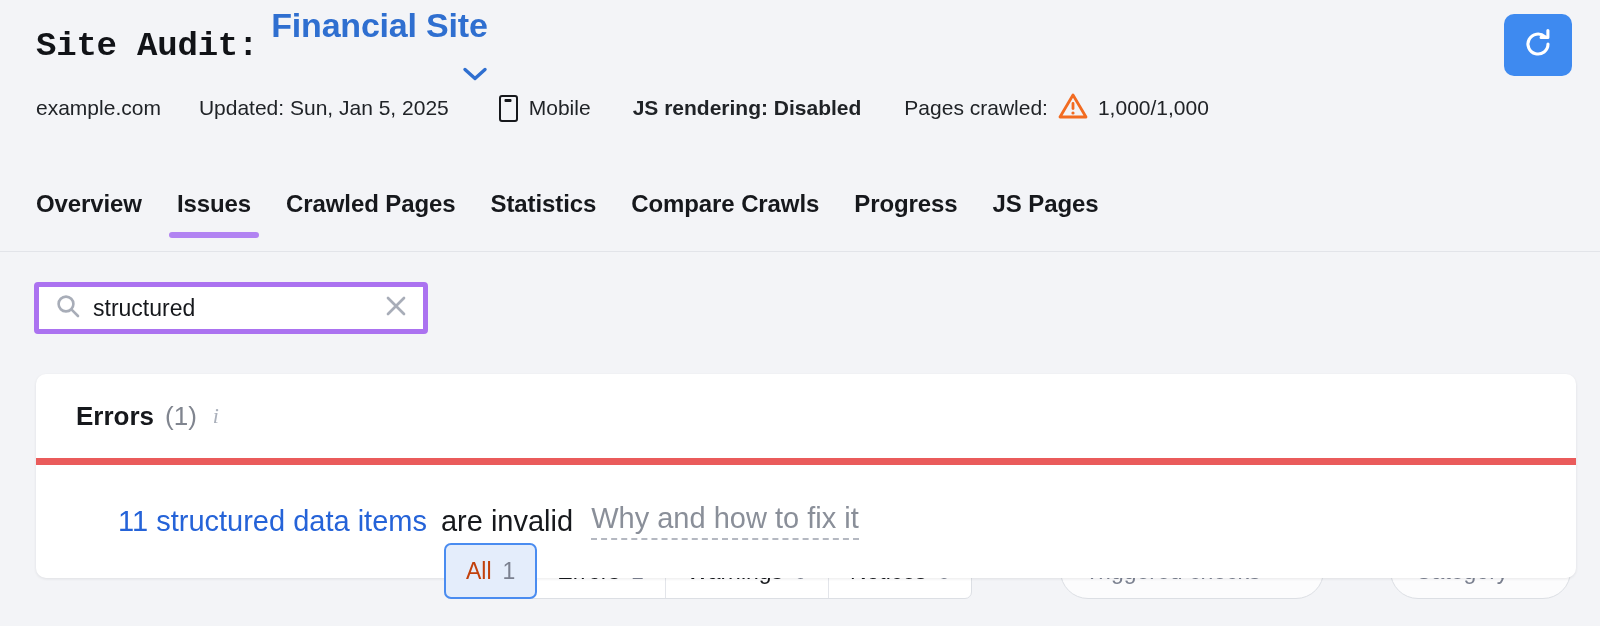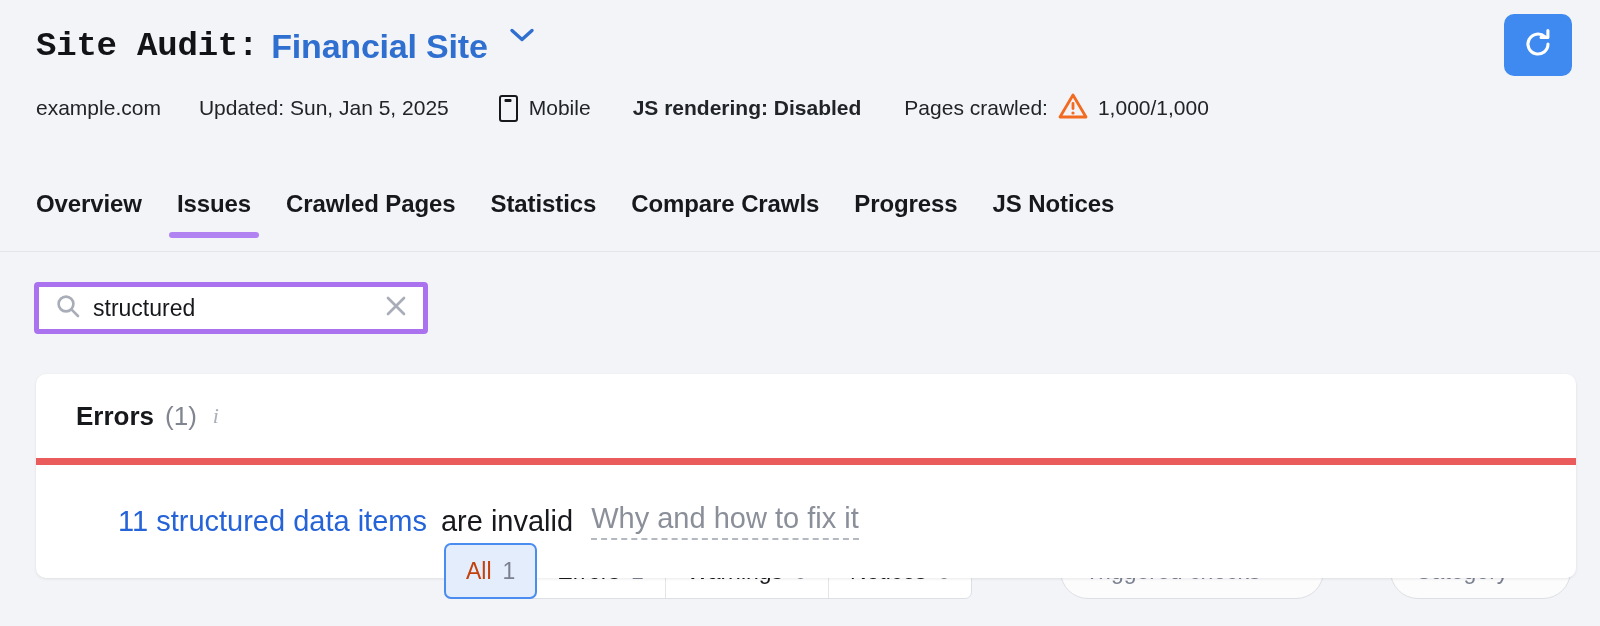--- a/index.html
+++ b/index.html
@@ -33,23 +33,24 @@
   }
   .title-static {
     font-size: 34px;
     font-weight: bold;
     color: #111317;
     letter-spacing: -0.2px;
     font-family: Liberation Mono, monospace;
   }
   .title-site {
     display: flex;
-    align-items: flex-start;
+    align-items: flex-end;
     gap: 21px;
     cursor: pointer;
+    flex-direction: column;
   }
   .title-site-name {
     font-size: 34px;
     font-weight: bold;
     color: #2f6fd0;
     letter-spacing: -0.2px;
   }
   .chev-title { display: block; }
 
   .meta-row {
@@ -338,21 +339,21 @@
     </button>
   </div>
 
   <div class="tabs">
     <div class="tab">Overview</div>
     <div class="tab active">Issues</div>
     <div class="tab">Crawled Pages</div>
     <div class="tab">Statistics</div>
     <div class="tab">Compare Crawls</div>
     <div class="tab">Progress</div>
-    <div class="tab">JS Notices</div>
+    <div class="tab">JS Pages</div>
   </div>
 
   <div class="filters">
 
     <div class="search-wrap">
       <div class="search-box">
         <span class="search-icon">
           <svg width="26" height="26" viewBox="0 0 26 26">
             <circle cx="11" cy="11" r="7.4" fill="none" stroke="#a8adb8" stroke-width="2.6"></circle>
             <path d="M16.6 16.6 L23 23" stroke="#a8adb8" stroke-width="2.6" stroke-linecap="round"></path>

